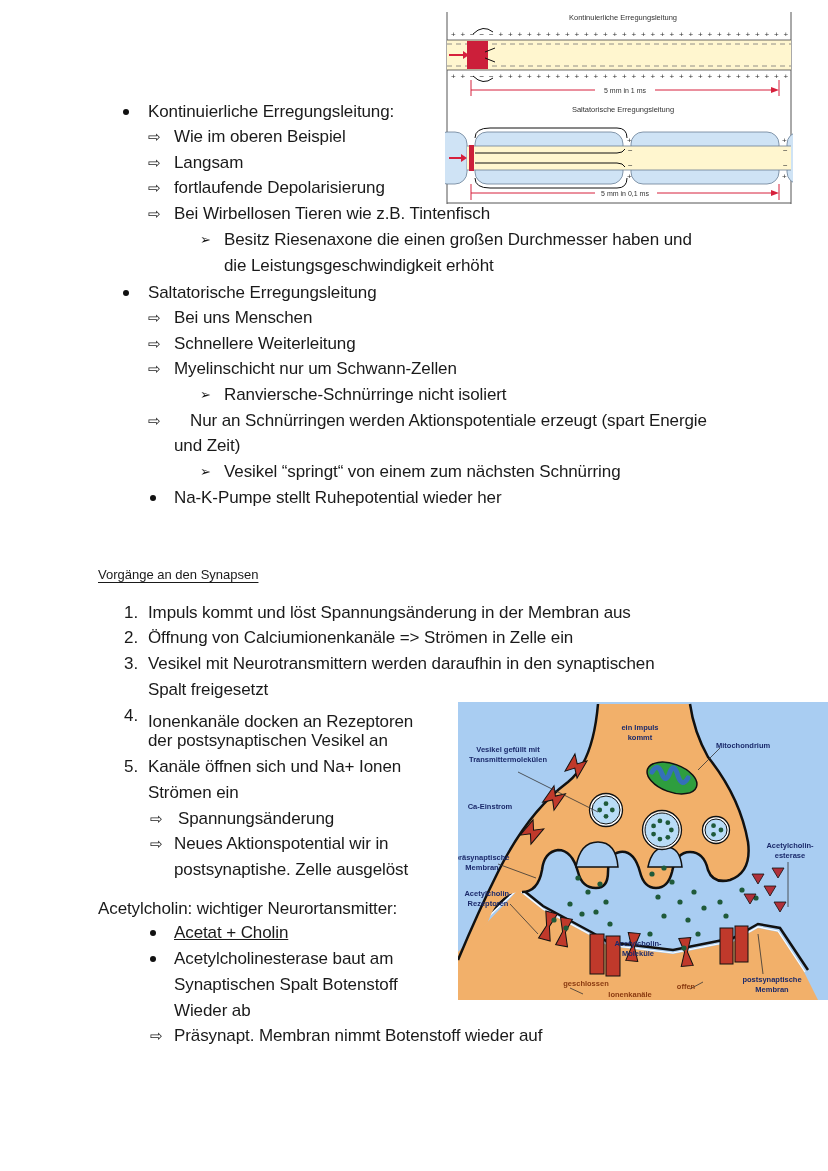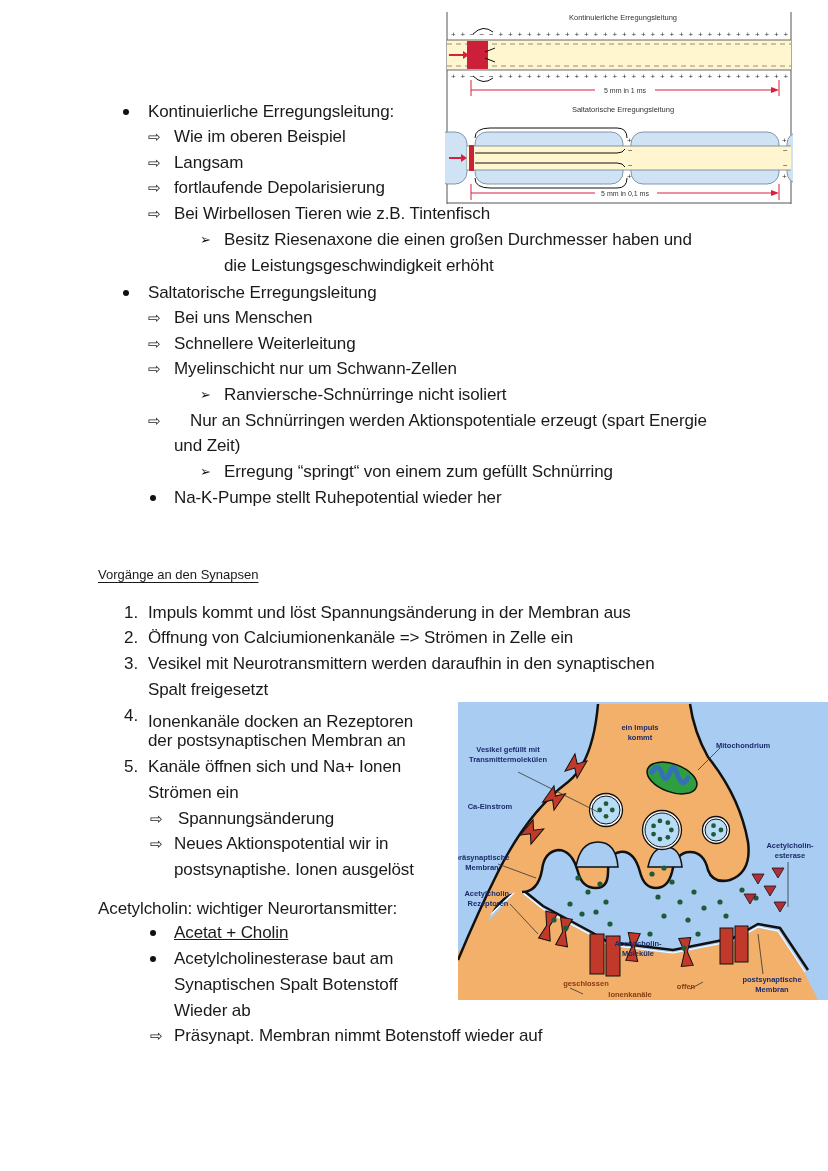--- a/index.html
+++ b/index.html
@@ -190,52 +190,52 @@
   <span class="txt" style="left:174px; top:356px;">Myelinschicht nur um Schwann-Zellen</span>
 
   <span class="tri" style="left:200px; top:382px;">➢</span>
   <span class="txt" style="left:224px; top:382px;">Ranviersche-Schnürringe nicht isoliert</span>
 
   <span class="arrow" style="left:148px; top:408px;">⇨</span>
   <span class="txt" style="left:190px; top:408px;">Nur an Schnürringen werden Aktionspotentiale erzeugt (spart Energie</span>
   <span class="txt" style="left:174px; top:433px;">und Zeit)</span>
 
   <span class="tri" style="left:200px; top:459px;">➢</span>
-  <span class="txt" style="left:224px; top:459px;">Erregung “springt“ von einem zum gefüllt Schnürring</span>
+  <span class="txt" style="left:224px; top:459px;">Vesikel “springt“ von einem zum nächsten Schnürring</span>
 
   <span class="bullet" style="left:150px; top:495px;"></span>
   <span class="txt" style="left:174px; top:485px;">Na-K-Pumpe stellt Ruhepotential wieder her</span>
 </div>
 
 <div class="heading" style="left:98px; top:562px;">Vorgänge an den Synapsen</div>
 
 <div>
   <span class="num" style="left:124px; top:600px;">1.</span>
   <span class="txt" style="left:148px; top:600px;">Impuls kommt und löst Spannungsänderung in der Membran aus</span>
 
   <span class="num" style="left:124px; top:625px;">2.</span>
   <span class="txt" style="left:148px; top:625px;">Öffnung von Calciumionenkanäle =&gt; Strömen in Zelle ein</span>
 
   <span class="num" style="left:124px; top:651px;">3.</span>
   <span class="txt" style="left:148px; top:651px;">Vesikel mit Neurotransmittern werden daraufhin in den synaptischen</span>
   <span class="txt" style="left:148px; top:677px;">Spalt freigesetzt</span>
 
   <span class="num" style="left:124px; top:703px;">4.</span>
   <span class="txt" style="left:148px; top:703px;margin-top:6px;">Ionenkanäle docken an Rezeptoren</span>
-  <span class="txt" style="left:148px; top:728px;">der postsynaptischen Membran an</span>
+  <span class="txt" style="left:148px; top:728px;">der postsynaptischen Vesikel an</span>
 
   <span class="num" style="left:124px; top:754px;">5.</span>
   <span class="txt" style="left:148px; top:754px;">Kanäle öffnen sich und Na+ Ionen</span>
   <span class="txt" style="left:148px; top:780px;">Strömen ein</span>
 
   <span class="arrow" style="left:150px; top:806px;">⇨</span>
   <span class="txt" style="left:178px; top:806px;">Spannungsänderung</span>
   <span class="arrow" style="left:150px; top:831px;">⇨</span>
   <span class="txt" style="left:174px; top:831px;">Neues Aktionspotential wir in</span>
-  <span class="txt" style="left:174px; top:857px;">postsynaptishe. Ionen ausgelöst</span>
+  <span class="txt" style="left:174px; top:857px;">postsynaptishe. Zelle ausgelöst</span>
 </div>
 
 <div>
   <span class="txt" style="left:98px; top:896px;">Acetylcholin: wichtiger Neurortansmitter:</span>
   <span class="bullet" style="left:150px; top:930px;"></span>
   <span class="txt" style="left:174px; top:920px;text-decoration:underline;">Acetat + Cholin</span>
   <span class="bullet" style="left:150px; top:956px;"></span>
   <span class="txt" style="left:174px; top:946px;">Acetylcholinesterase baut am</span>
   <span class="txt" style="left:174px; top:972px;">Synaptischen Spalt Botenstoff</span>
   <span class="txt" style="left:174px; top:998px;">Wieder ab</span>

